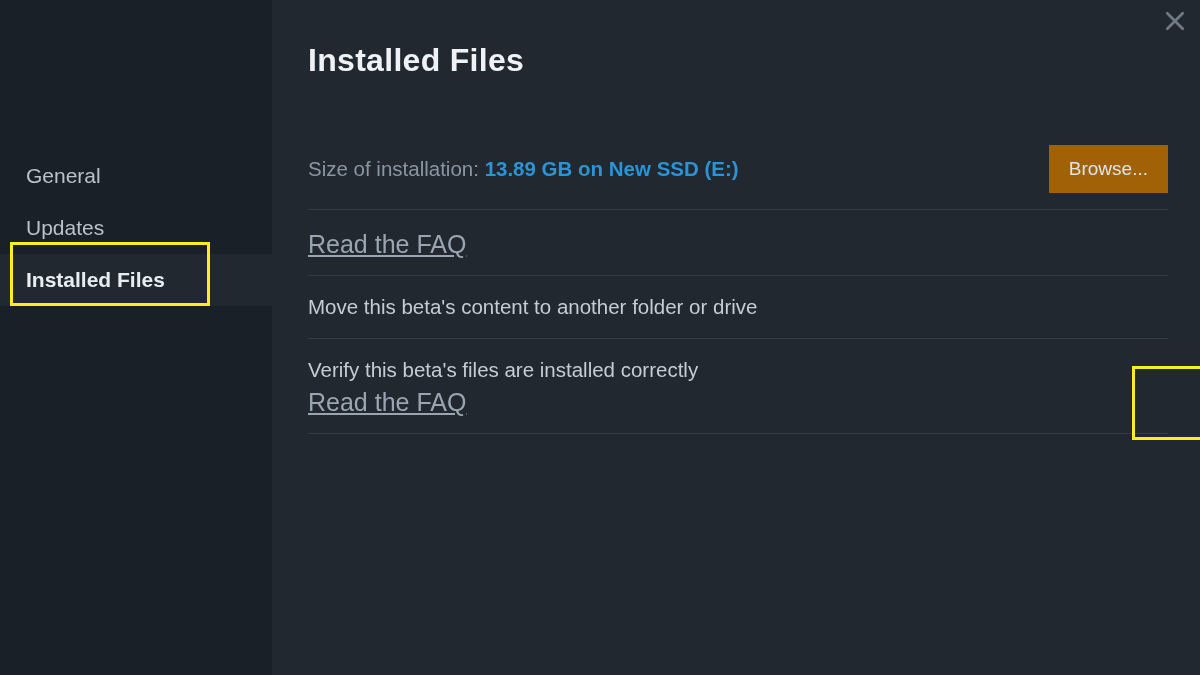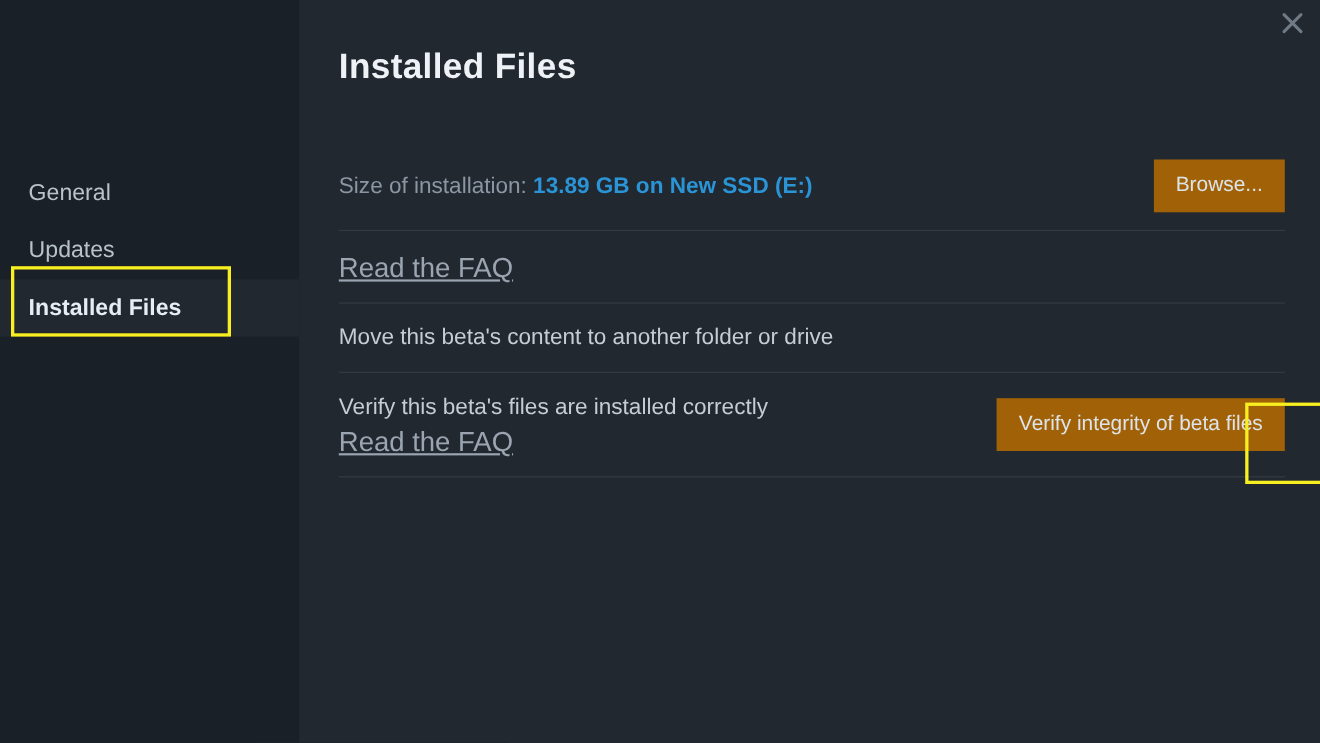--- a/index.html
+++ b/index.html
@@ -142,17 +142,16 @@
     <div class="desc">
       <div class="line1">Move this beta's content to another folder or drive</div>
     </div>
   </div>
 
   <div class="row">
     <div class="desc">
       <div class="line1">Verify this beta's files are installed correctly</div>
       <span class="faq-link">Read the FAQ</span>
     </div>
-    <button class="btn">Verify integrity of beta files</button>
   </div>
 
   <div class="highlight-box-2"></div>
 </div>
 
 </body></html>

